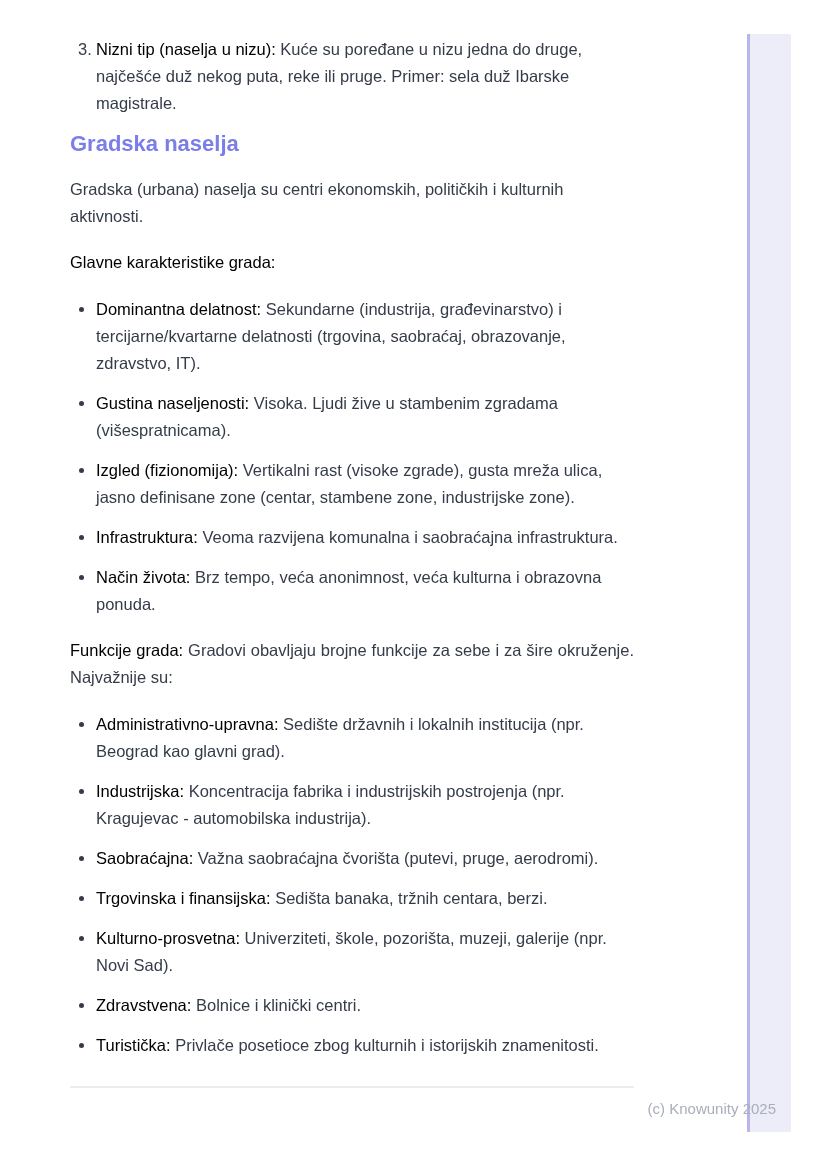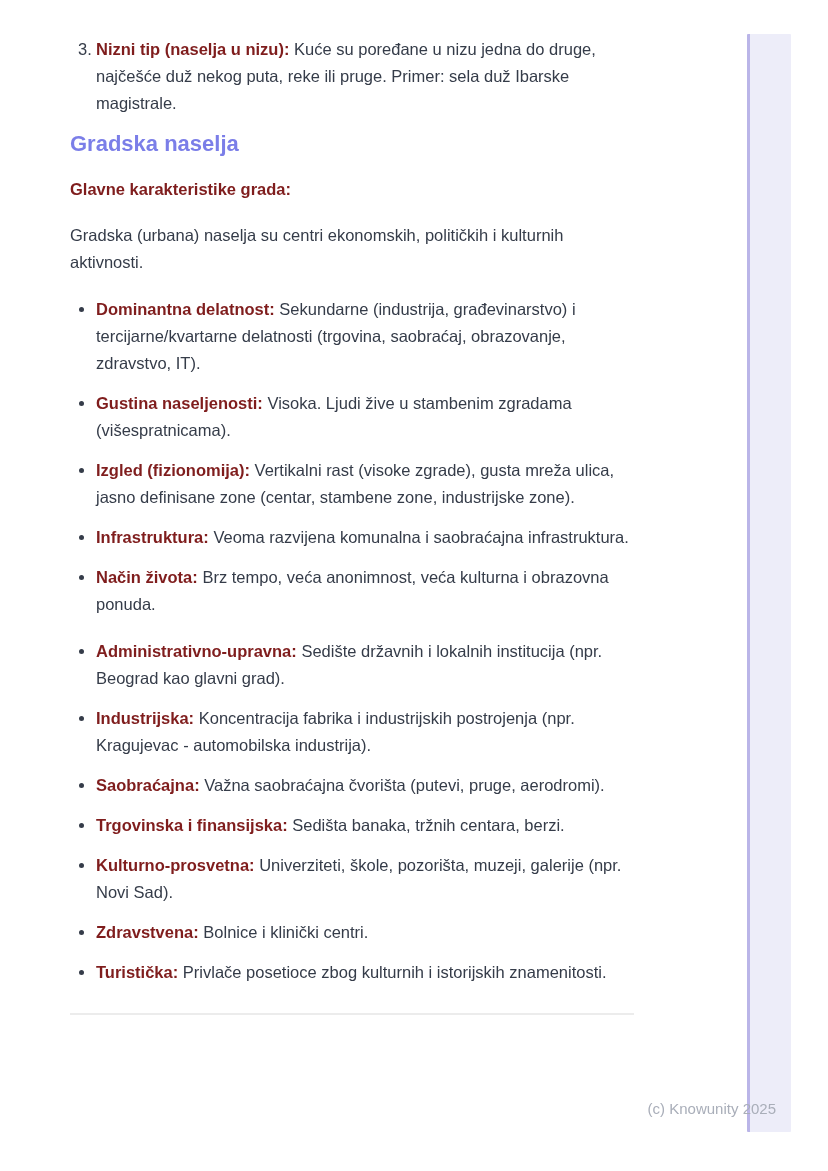--- a/index.html
+++ b/index.html
@@ -21,21 +21,21 @@
     line-height: 27px;
   }
   
   .numbered-item { display: flex; }
   .numbered-item .num {
     flex: 0 0 26px;
     box-sizing: border-box;
     padding-left: 8px;
   }
   .numbered-item .num-text { flex: 1; }
-  strong { font-weight: bold; color: #7f1d1d; }
+  strong { font-weight: normal; color: #000000; }
   h2.sect {
     margin: 14px 0 0 0;
     font-size: 22px;
     line-height: 26px;
     font-weight: 600;
     color: #7b7ee8;
   }
   h1.sect {
     margin: 27px 0 0 0;
     font-size: 26px;
@@ -86,32 +86,33 @@
 
   <div class="content">
 
     <div class="numbered-item">
       <span class="num">3.</span>
       <div class="num-text"><strong>Nizni tip (naselja u nizu):</strong> <span>Kuće su poređane u nizu jedna do druge, najčešće duž nekog puta, reke ili pruge. Primer: sela duž Ibarske magistrale.</span></div>
     </div>
 
     <h2 class="sect">Gradska naselja</h2>
 
+    <p class="para">Gradska (urbana) naselja su centri ekonomskih, političkih i kulturnih aktivnosti.</p>
+
     <p class="para"><strong>Glavne karakteristike grada:</strong></p>
-
-    <p class="para">Gradska (urbana) naselja su centri ekonomskih, političkih i kulturnih aktivnosti.</p>
 
     <ul class="blist">
       <li><strong>Dominantna delatnost:</strong> <span>Sekundarne (industrija, građevinarstvo) i tercijarne/kvartarne delatnosti (trgovina, saobraćaj, obrazovanje, zdravstvo, IT).</span></li>
       <li><strong>Gustina naseljenosti:</strong> <span>Visoka. Ljudi žive u stambenim zgradama (višespratnicama).</span></li>
       <li><strong>Izgled (fizionomija):</strong> <span>Vertikalni rast (visoke zgrade), gusta mreža ulica, jasno definisane zone (centar, stambene zone, industrijske zone).</span></li>
       <li><strong>Infrastruktura:</strong> <span>Veoma razvijena komunalna i saobraćajna infrastruktura.</span></li>
       <li><strong>Način života:</strong> <span>Brz tempo, veća anonimnost, veća kulturna i obrazovna ponuda.</span></li>
     </ul>
 
+    <p class="para justify"><strong>Funkcije grada:</strong> <span>Gradovi obavljaju brojne funkcije za sebe i za šire okruženje. Najvažnije su:</span></p>
 
     <ul class="blist">
       <li><strong>Administrativno-upravna:</strong> <span>Sedište državnih i lokalnih institucija (npr. Beograd kao glavni grad).</span></li>
       <li><strong>Industrijska:</strong> <span>Koncentracija fabrika i industrijskih postrojenja (npr. Kragujevac - automobilska industrija).</span></li>
       <li><strong>Saobraćajna:</strong> <span>Važna saobraćajna čvorišta (putevi, pruge, aerodromi).</span></li>
       <li><strong>Trgovinska i finansijska:</strong> <span>Sedišta banaka, tržnih centara, berzi.</span></li>
       <li><strong>Kulturno-prosvetna:</strong> <span>Univerziteti, škole, pozorišta, muzeji, galerije (npr. Novi Sad).</span></li>
       <li><strong>Zdravstvena:</strong> <span>Bolnice i klinički centri.</span></li>
       <li><strong>Turistička:</strong> <span>Privlače posetioce zbog kulturnih i istorijskih znamenitosti.</span></li>
     </ul>

